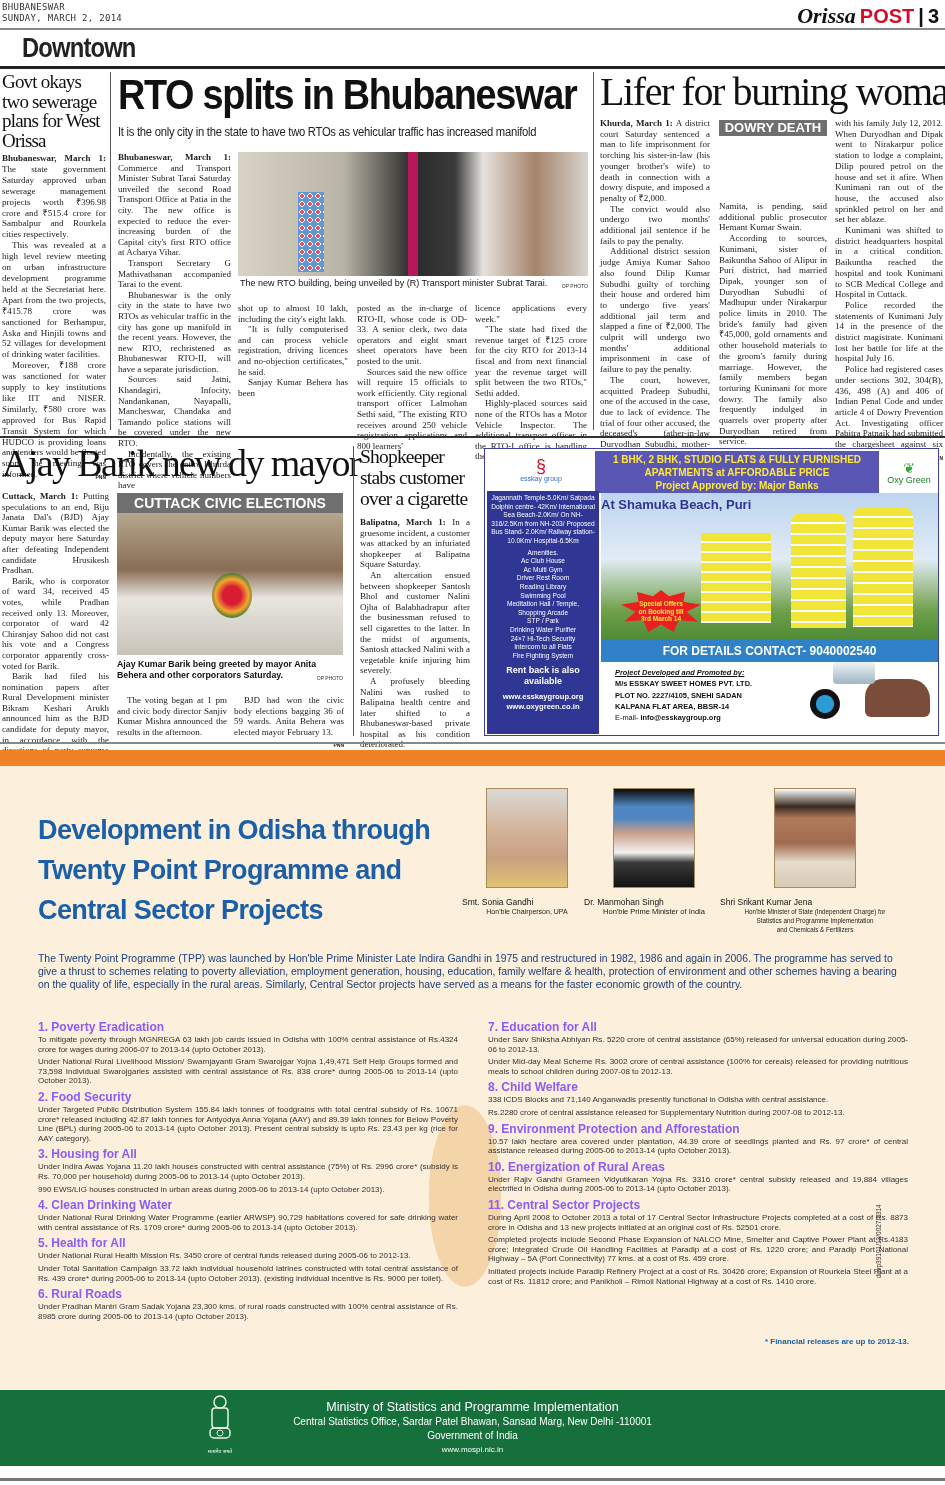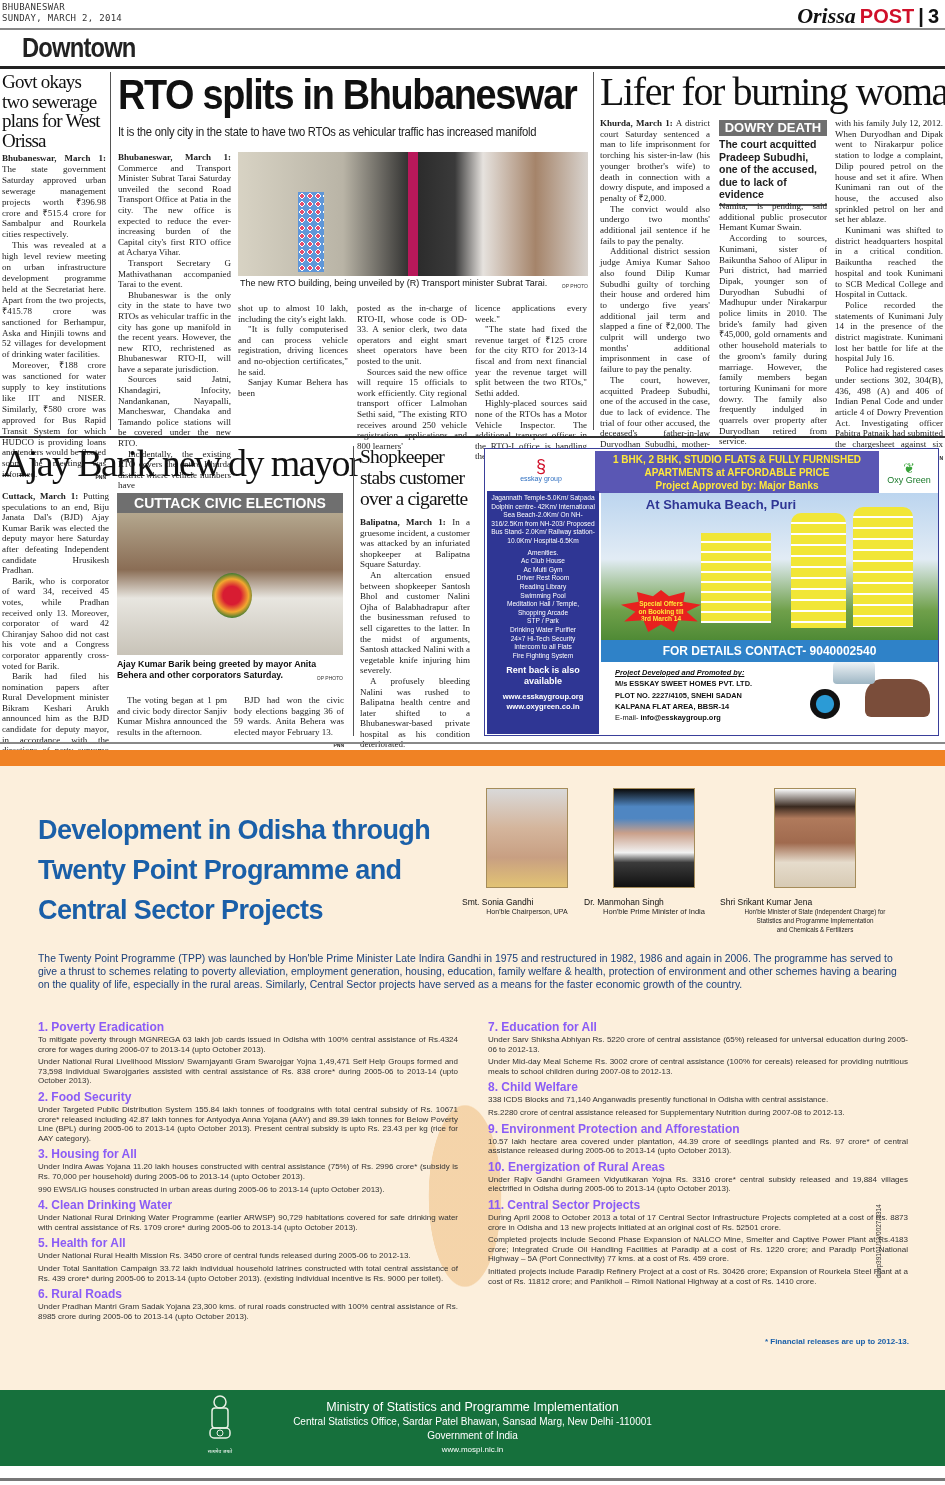--- a/index.html
+++ b/index.html
@@ -102,21 +102,20 @@
 
 <div class="abs hl-serif" style="left:600px;top:72px;font-size:40px;letter-spacing:-1.4px;white-space:nowrap">Lifer for burning woman</div>
 <div class="abs body" style="left:600px;top:118px;width:110px;font-size:9px;line-height:10.7px">
   <p class="first"><span class="dl">Khurda, March 1:</span> <span>A district court Saturday sentenced a man to life imprisonment for torching his sister-in-law (his younger brother's wife) to death in connection with a dowry dispute, and imposed a penalty of ₹2,000.</span></p>
   <p>The convict would also undergo two months' additional jail sentence if he fails to pay the penalty.</p>
   <p>Additional district session judge Amiya Kumar Sahoo also found Dilip Kumar Subudhi guilty of torching their house and ordered him to undergo five years' additional jail term and slapped a fine of ₹2,000. The culprit will undergo two months' additional imprisonment in case of failure to pay the penalty.</p>
   <p>The court, however, acquitted Pradeep Subudhi, one of the accused in the case, due to lack of evidence. The trial of four other accused, the deceased's father-in-law Duryodhan Subudhi, mother-in-law Swarnalata, husband Dipak and sister-in-law</p>
 </div>
 <div class="abs" style="left:719px;top:120px;width:108px">
   <div class="kicker" style="font-size:13px;line-height:16px">DOWRY DEATH</div>
-  <div style="font-family:'Liberation Sans',sans-serif;font-weight:bold;font-size:10.5px;line-height:12.5px;margin-top:2px;padding-bottom:3px;border-bottom:2px solid #555">The court acquitted Pradeep Subudhi, one of the accused, due to lack of evidence</div>
 </div>
 <div class="abs body" style="left:719px;top:201px;width:108px;font-size:9px;line-height:10.7px">
   <p class="first">Namita, is pending, said additional public prosecutor Hemant Kumar Swain.</p>
   <p>According to sources, Kunimani, sister of Baikuntha Sahoo of Alipur in Puri district, had married Dipak, younger son of Duryodhan Subudhi of Madhupur under Nirakarpur police limits in 2010. The bride's family had given ₹45,000, gold ornaments and other household materials to the groom's family during marriage. However, the family members began torturing Kunimani for more dowry. The family also frequently indulged in quarrels over property after Duryodhan retired from service.</p>
   <p>According to the prosecution, Dilip picked up a quarrel</p>
 </div>
 <div class="abs body" style="left:835px;top:118px;width:108px;font-size:9px;line-height:10.7px">
   <p class="first">with his family July 12, 2012. When Duryodhan and Dipak went to Nirakarpur police station to lodge a complaint, Dilip poured petrol on the house and set it afire. When Kunimani ran out of the house, the accused also sprinkled petrol on her and set her ablaze.</p>
   <p>Kunimani was shifted to district headquarters hospital in a critical condition. Baikuntha reached the hospital and took Kunimani to SCB Medical College and Hospital in Cuttack.</p>
   <p>Police recorded the statements of Kunimani July 14 in the presence of the district magistrate. Kunimani lost her battle for life at the hospital July 16.</p>
@@ -188,21 +187,21 @@
         <div>Intercom to all Flats</div>
         <div>Fire Fighting System</div>
       </div>
     <div style="font-weight:bold;font-size:9px;line-height:11px;margin-top:5px">Rent back is also available</div>
     <div style="font-weight:bold;font-size:7.6px;line-height:10px;margin-top:5px">
       <div>www.esskaygroup.org</div>
       <div>www.oxygreen.co.in</div>
     </div>
   </div>
   <div class="abs" style="left:116px;top:44px;width:337px;height:147px;background:linear-gradient(180deg,#bcd5ef 0%,#e2ecf5 45%,#6fa04a 80%,#4f8a35 100%);overflow:hidden">
-    <div class="abs" style="left:0;top:4px;width:240px;text-align:center;font-family:'Liberation Sans',sans-serif;font-weight:bold;color:#2f3694;font-size:13px">At Shamuka Beach, Puri</div>
+    <div class="abs" style="left:0;top:4px;width:240px;text-align:left;font-family:'Liberation Sans',sans-serif;font-weight:bold;color:#2f3694;font-size:13px">At Shamuka Beach, Puri</div>
     <div class="abs" style="left:100px;top:40px;width:70px;height:90px;background:repeating-linear-gradient(180deg,#f1e637 0 8px,#fff 8px 10px)"></div>
     <div class="abs" style="left:190px;top:20px;width:55px;height:115px;background:repeating-linear-gradient(180deg,#f1e637 0 9px,#fff 9px 11px);border-radius:10px 10px 0 0"></div>
     <div class="abs" style="left:252px;top:14px;width:60px;height:120px;background:repeating-linear-gradient(180deg,#f1e637 0 9px,#fff 9px 11px);border-radius:10px 10px 0 0"></div>
     <div class="abs" style="left:20px;top:97px;width:80px;height:42px;background:#e8211f;clip-path:polygon(50% 0,60% 15%,80% 5%,78% 28%,100% 35%,82% 52%,96% 75%,72% 72%,66% 100%,50% 82%,34% 100%,28% 72%,4% 75%,18% 52%,0 35%,22% 28%,20% 5%,40% 15%);color:#ffe83a;font-family:'Liberation Sans',sans-serif;font-weight:bold;font-size:6.5px;line-height:7.5px;text-align:center;padding-top:10px">
       <div>Special Offers</div>
       <div>on Booking till</div>
       <div>3rd March 14</div>
     </div>
   </div>
   <div class="abs" style="left:116px;top:191px;width:337px;height:22px;background:#2f82c8;color:#fff;font-family:'Liberation Sans',sans-serif;font-weight:bold;font-size:12px;line-height:22px;text-align:center">FOR DETAILS CONTACT- 9040002540</div>

